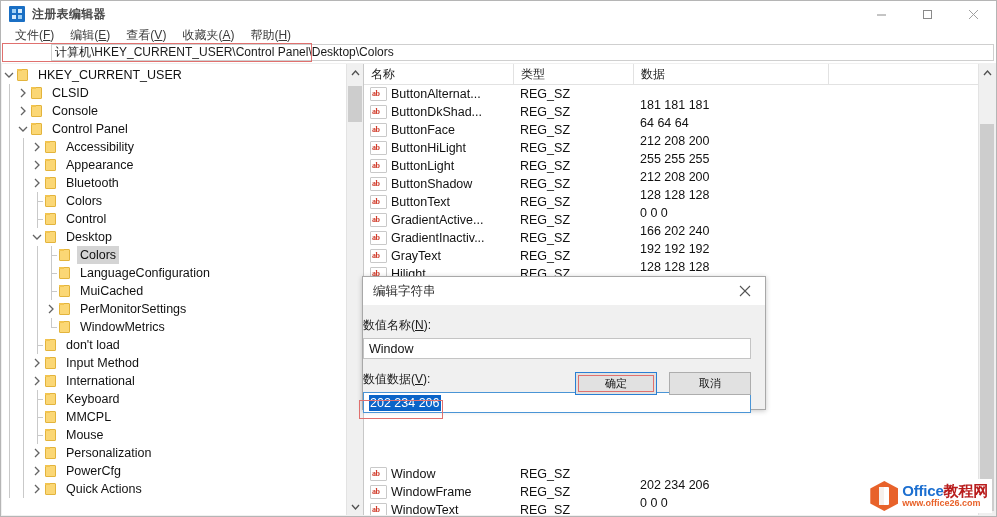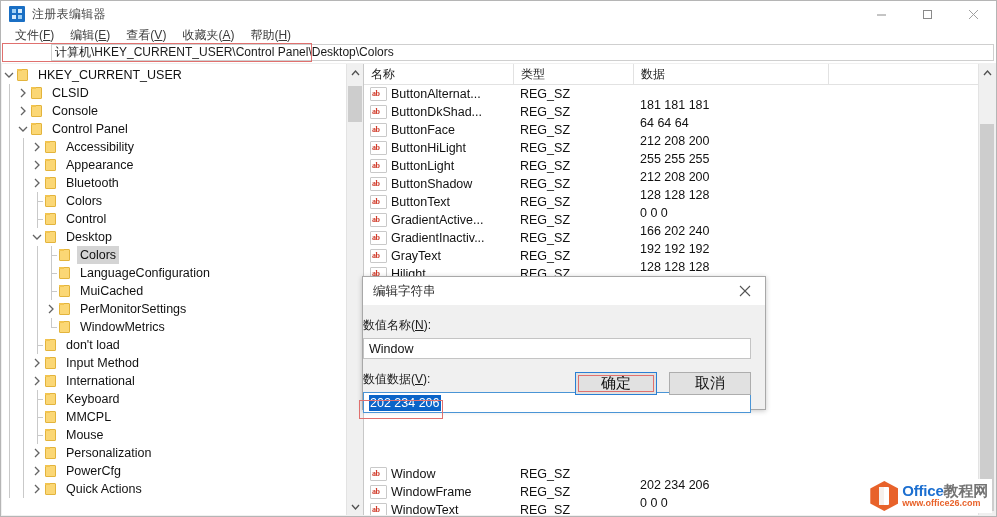--- a/index.html
+++ b/index.html
@@ -14,21 +14,21 @@
 
   
   .titlebar{height:26px;background:#ffffff;display:flex;align-items:center;
             position:relative;border-bottom:0;}
   .app-icon{width:16px;height:16px;margin:0 7px 0 8px;position:relative;flex:0 0 auto;}
   .app-icon .bk{position:absolute;inset:0;background:#1a6fc4;border-radius:1px;}
   .app-icon .g1{position:absolute;left:3px;top:3px;width:4px;height:4px;background:#9fd0f5;}
   .app-icon .g2{position:absolute;left:9px;top:3px;width:4px;height:4px;background:#d8ecfb;}
   .app-icon .g3{position:absolute;left:3px;top:9px;width:4px;height:4px;background:#d8ecfb;}
   .app-icon .g4{position:absolute;left:9px;top:9px;width:4px;height:4px;background:#9fd0f5;}
-  .title-text{font-size:12px;color:#4a4a4a;letter-spacing:.3px;}
+  .title-text{font-size:12px;color:#4a4a4a;letter-spacing:.3px;font-weight:bold;}
   .wbtns{position:absolute;right:0;top:0;height:26px;display:flex;}
   .wbtn{width:46px;height:26px;display:flex;align-items:center;justify-content:center;
         color:#8a8a8a;font-size:12px;line-height:1;}
   .wbtn svg{display:block;}
 
   
   .menubar{height:17px;background:#fff;display:flex;align-items:center;padding-left:6px;}
   .menuitem{font-size:12px;color:#3a3a3a;padding:0 8px;line-height:17px;white-space:nowrap;}
   .menuitem u{text-decoration:underline;}
 
@@ -105,37 +105,37 @@
   .dlg-label{font-size:12px;color:#1a1a1a;margin-bottom:4px;}
   .dlg-label u{text-decoration:underline;}
   .dlg-input{height:21px;border:1px solid #c4c4c4;background:#fff;box-sizing:border-box;
              display:flex;align-items:center;padding-left:5px;font-size:12.5px;color:#111;}
   .dlg-input.focus{border:1px solid #4a95d6;}
   .sel-text{background:#0a64c8;color:#fff;padding:1px 1px;position:relative;}
   .sel-hl{position:absolute;left:-3px;top:-2px;right:-3px;bottom:-2px;
           border:1px solid #e0706e;box-sizing:border-box;pointer-events:none;}
   .dlg-btns{position:absolute;right:14px;bottom:14px;display:flex;gap:12px;}
   .btn{width:82px;height:23px;border:1px solid #adadad;background:#e1e1e1;
-       display:flex;align-items:center;justify-content:center;font-size:15px;color:#111;
+       display:flex;align-items:center;justify-content:center;font-size:11px;color:#111;
        box-sizing:border-box;position:relative;}
   .btn.default{border:1px solid #2a7fd4;}
   .btn .btn-hl{position:absolute;left:2px;top:2px;right:2px;bottom:2px;
                border:1px solid #e0706e;box-sizing:border-box;pointer-events:none;}
 
   
   .wm{position:absolute;right:4px;bottom:3px;display:flex;align-items:center;
       background:#fff;padding:2px 4px 2px 2px;}
   .wm-hex{width:28px;height:30px;position:relative;flex:0 0 auto;margin-right:4px;}
   .wm-hex .hx{position:absolute;inset:0;background:#e8622a;
       clip-path:polygon(50% 0%,100% 25%,100% 75%,50% 100%,0% 75%,0% 25%);}
   .wm-hex .pg{position:absolute;left:9px;top:6px;width:10px;height:18px;background:#fff;
               border-radius:1px;}
   .wm-hex .pg2{position:absolute;left:9px;top:6px;width:5px;height:18px;background:#f6f0ec;}
   .wm-txt .l1{font-size:15px;font-weight:bold;color:#1c6fd0;line-height:15px;letter-spacing:-.2px;}
-  .wm-txt .l1 .cn{color:#737373;}
+  .wm-txt .l1 .cn{color:#b91c1c;}
   .wm-txt .l2{font-size:9px;font-weight:bold;color:#e8622a;line-height:11px;}
 </style>
 </head>
 <body>
 
 <div class="win">
 
   <div class="titlebar">
     <div class="app-icon">
       <div class="bk"></div>

